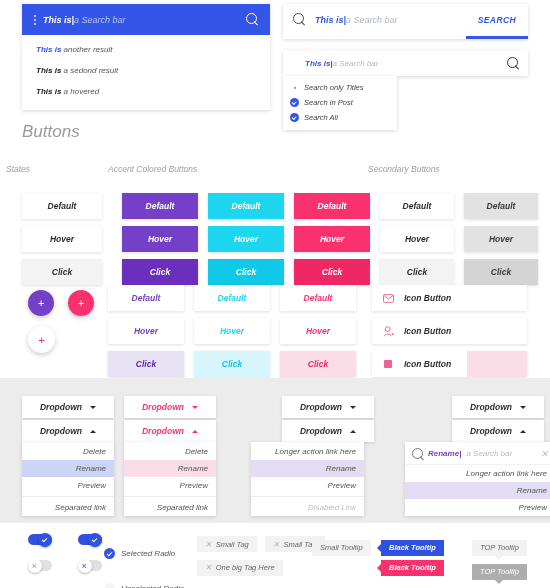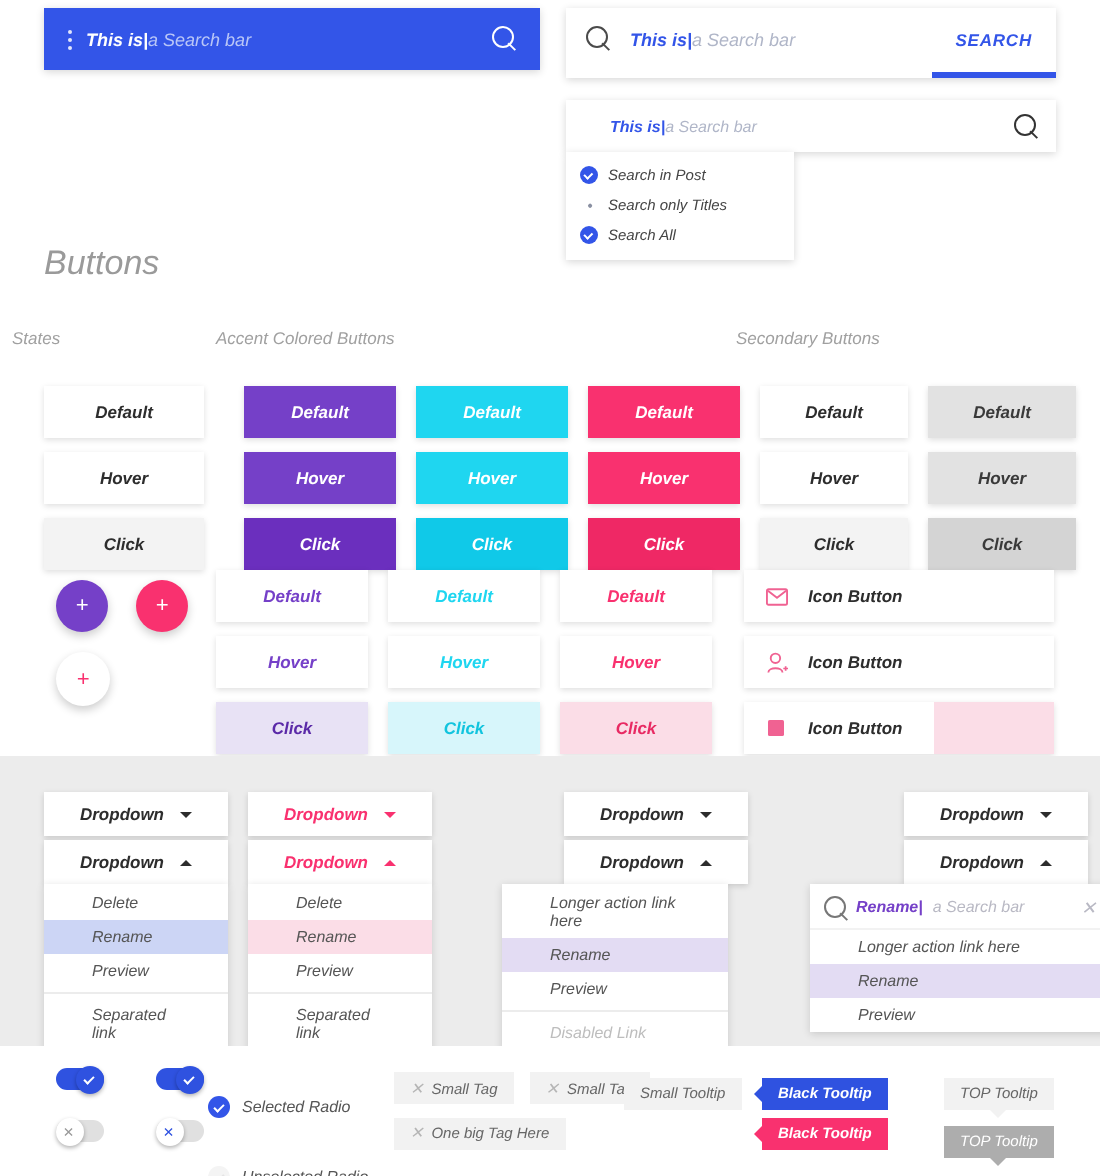--- a/index.html
+++ b/index.html
@@ -109,21 +109,21 @@
   
   .band { position:absolute; left:0; top:378px; width:550px; height:145px; background:#ececec; }
   .dd { width:92px; }
   .dd-head { height:22px; background:#fff; display:flex; align-items:center; justify-content:center;
              gap:8px; font-size:8.5px; font-weight:bold; color:#2d2d2d;
              box-shadow:0 1px 3px rgba(0,0,0,.15); }
   .caret { width:0;height:0;border-left:3px solid transparent;border-right:3px solid transparent;
            border-top:3px solid currentColor; }
   .caret.up { border-top:none; border-bottom:3px solid currentColor; }
   .dd-menu { background:#fff; box-shadow:0 1px 4px rgba(0,0,0,.15); padding:1px 0 0; }
-  .dd-menu .it { font-size:8px; color:#555; padding:4px 24px; }
+  .dd-menu .it { font-size:8px; color:#555; padding:4px 8px;text-align:right; }
   .dd-menu .it.sep { border-top:1px solid #ececec; margin-top:2px; padding-top:6px; }
   .hl-blue { background:#ccd5f5; color:#3355e8; }
   .hl-pink { background:#fbdde7; color:#f9316f; }
   .hl-pu   { background:#e3dcf3; color:#7540c8; }
   .it.dis  { color:#bdbdbd; }
   .pkc { color:#f9316f; }
 
   .ddsearch { display:flex; align-items:center; gap:5px; padding:5px 7px; font-size:8px;
               border-bottom:1px solid #f2f2f2; }
   .ddsearch .mag { color:#777; width:11px; height:11px; }
@@ -182,20 +182,25 @@
   <div class="sb1 card">
     <div class="sb1-bar">
       <span class="dots">
           <i></i>
           <i></i>
           <i></i>
         </span>
       <span class="txt"><b>This is|</b><span>a Search bar</span></span>
       <span class="mag"></span>
     </div>
+    <div class="sb1-list">
+      <div class="first"><b>This is</b><span> another result</span></div>
+      <div><b>This is</b><span> a sedond result</span></div>
+      <div><b>This is</b><span> a hovered</span></div>
+    </div>
   </div>
 
   <div class="sb2 card">
     <div class="sb2-bar">
       <span class="mag"></span>
       <span class="txt"><b>This is|</b><span>a Search bar</span></span>
       <span class="sb2-btn">SEARCH</span>
     </div>
     <div class="sb2-ulwrap">
         <div class="sb2-ul"></div>
@@ -207,26 +212,26 @@
       <span class="dots">
           <i></i>
           <i></i>
           <i></i>
         </span>
       <span class="txt"><b>This is|</b><span>a Search bar</span></span>
       <span class="mag"></span>
     </div>
     <div class="sb3-menu">
       <div class="row">
+          <span class="rchk off"></span>
+          <span>Search only Titles</span>
+        </div>
+      <div class="row">
           <span class="rchk"></span>
           <span>Search in Post</span>
-        </div>
-      <div class="row">
-          <span class="rchk off"></span>
-          <span>Search only Titles</span>
         </div>
       <div class="row">
           <span class="rchk"></span>
           <span>Search All</span>
         </div>
     </div>
   </div>
 
   <div class="h1">Buttons</div>
   <div class="lbl" style="left:6px;  top:164px;">States</div>

